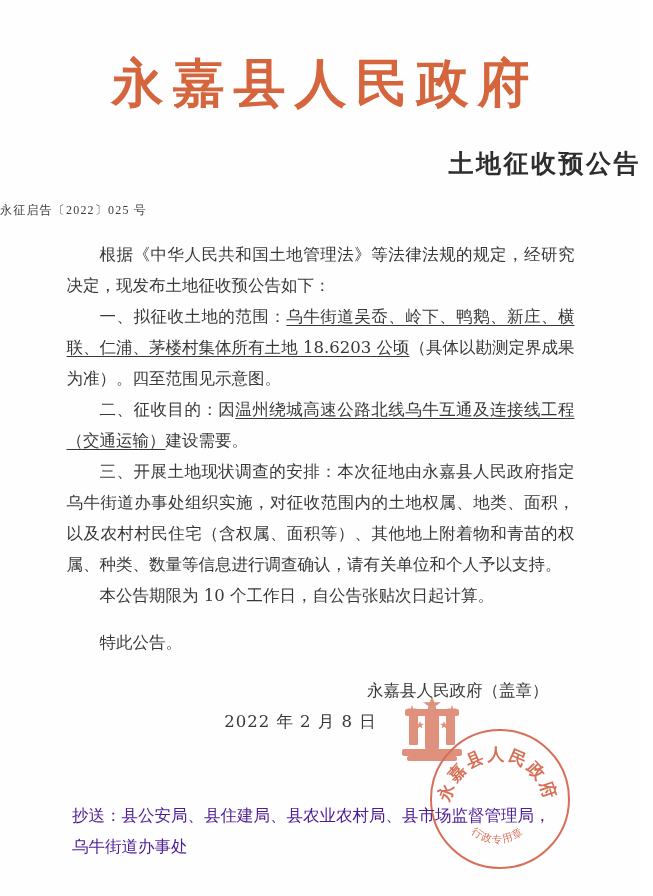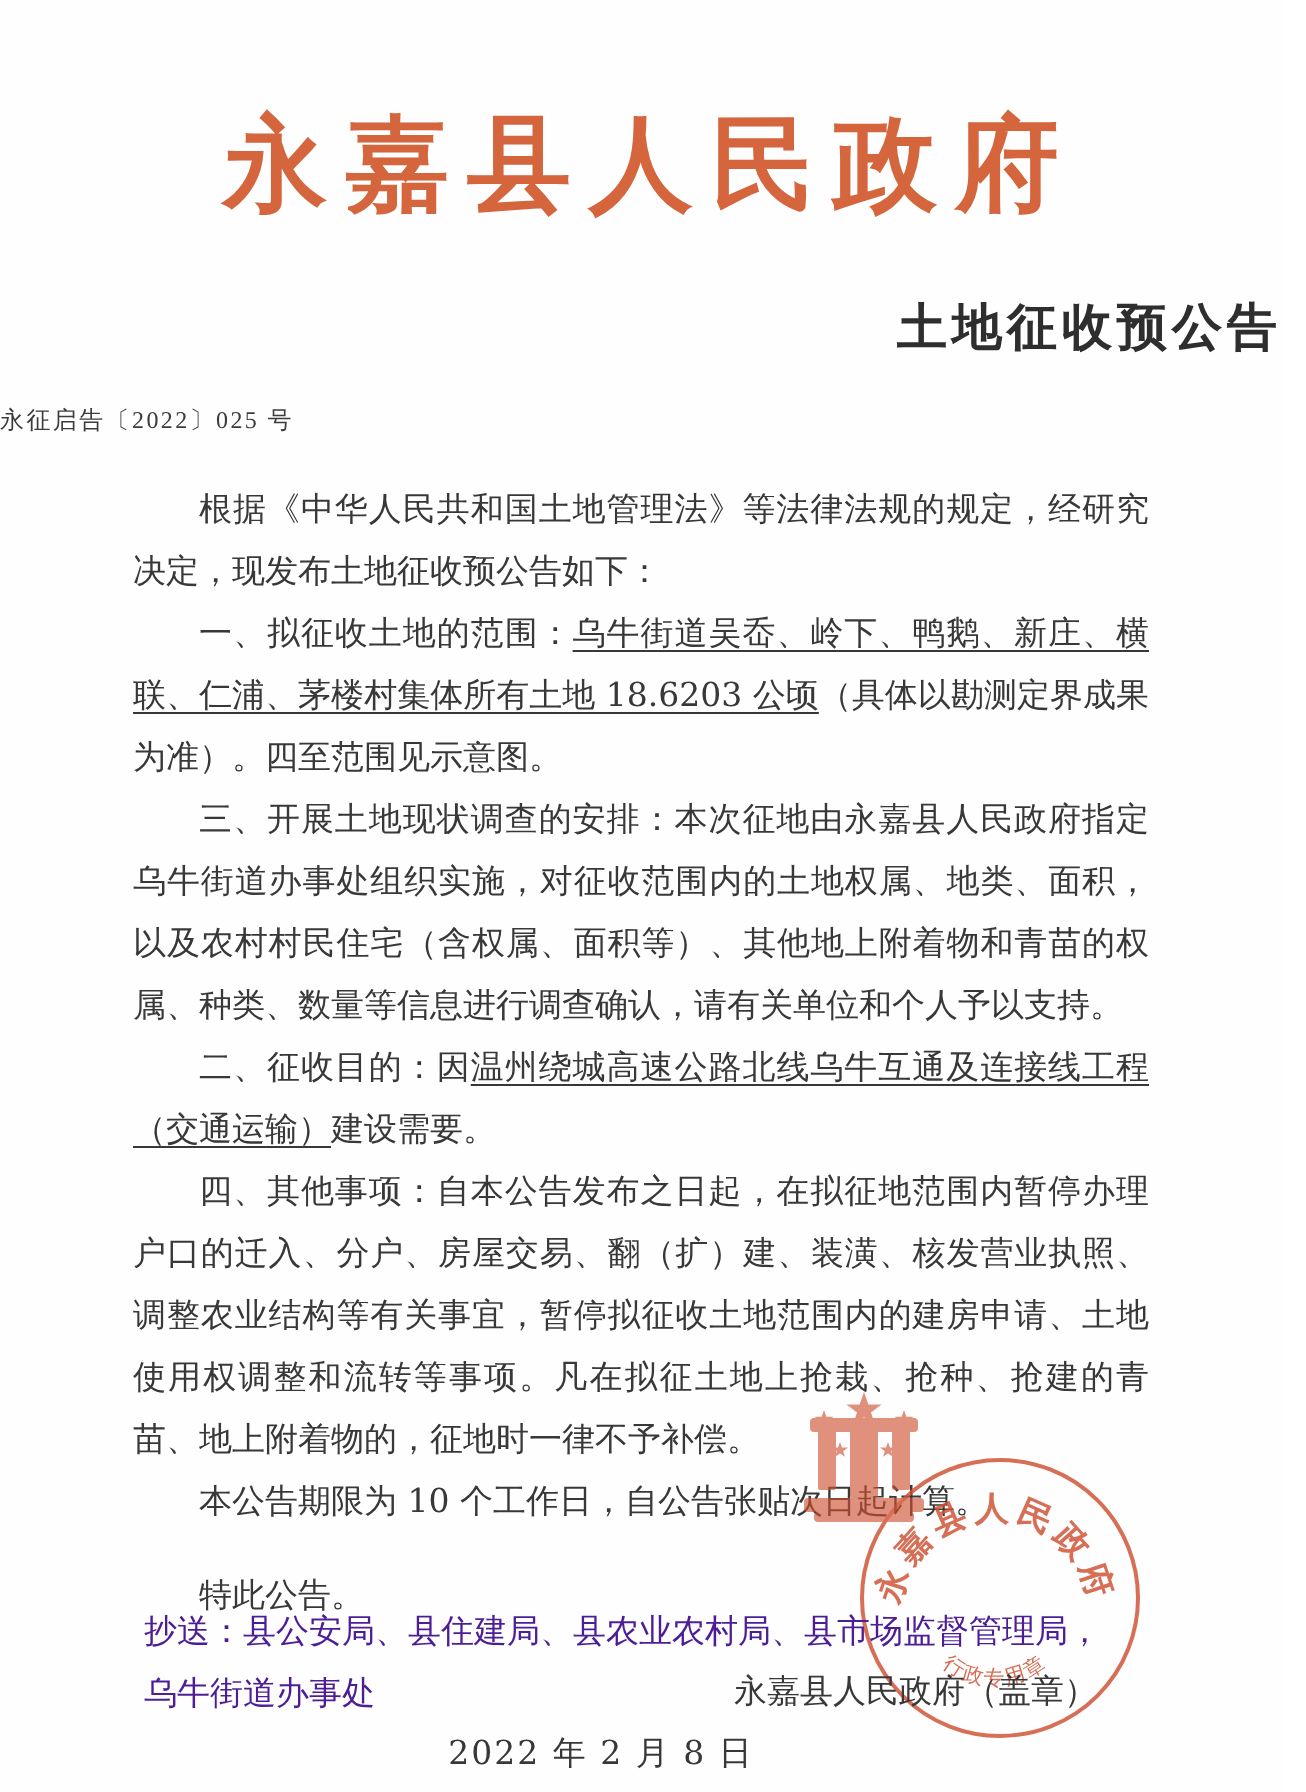--- a/index.html
+++ b/index.html
@@ -178,25 +178,24 @@
 
   <div class="doc-title">土地征收预公告</div>
   <div class="doc-number">永征启告〔2022〕025 号</div>
 
   <div class="body-block">
 
     <p class="para"><span>根据《中华人民共和国土地管理法》等法律法规的规定，经研究决定，现发布土地征收预公告如下：</span></p>
 
     <p class="para"><span>一、拟征收土地的范围：</span><span class="u">乌牛街道吴岙、岭下、鸭鹅、新庄、横联、仁浦、茅楼村集体所有土地 18.6203 公顷</span><span>（具体以勘测定界成果为准）。四至范围见示意图。</span></p>
 
+    <p class="para"><span>二、征收目的：因</span><span class="u">温州绕城高速公路北线乌牛互通及连接线工程（交通运输）</span><span>建设需要。</span></p>
+
     <p class="para"><span>三、开展土地现状调查的安排：本次征地由永嘉县人民政府指定乌牛街道办事处组织实施，对征收范围内的土地权属、地类、面积，以及农村村民住宅（含权属、面积等）、其他地上附着物和青苗的权属、种类、数量等信息进行调查确认，请有关单位和个人予以支持。</span></p>
 
-    <p class="para"><span>二、征收目的：因</span><span class="u">温州绕城高速公路北线乌牛互通及连接线工程（交通运输）</span><span>建设需要。</span></p>
-
-    <p class="para"><span>四、其他事项：自本公告发布之日起，在拟征地范围内暂停办理户口的迁入、分户、房屋交易、翻（扩）建、装潢、核发营业执照、调整农业结构等有关事宜，暂停拟征收土地范围内的建房申请、土地使用权调整和流转等事项。凡在拟征土地上抢栽、抢种、抢建的青苗、地上附着物的，征地时一律不予补偿。</span></p>
 
     <p class="para"><span>本公告期限为 10 个工作日，自公告张贴次日起计算。</span></p>
 
     <p class="closing"><span>特此公告。</span></p>
   </div>
 
   <div class="sign-block">
     <div class="sign-line">永嘉县人民政府（盖章）</div>
     <div class="sign-date">2022 年 2 月 8 日</div>
   </div>

